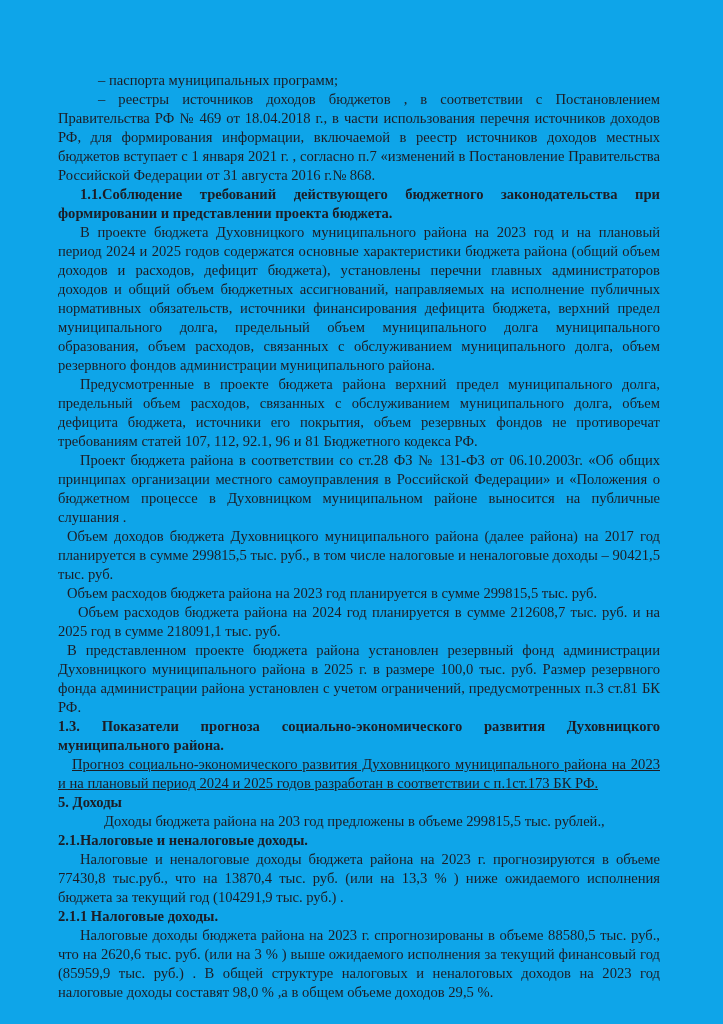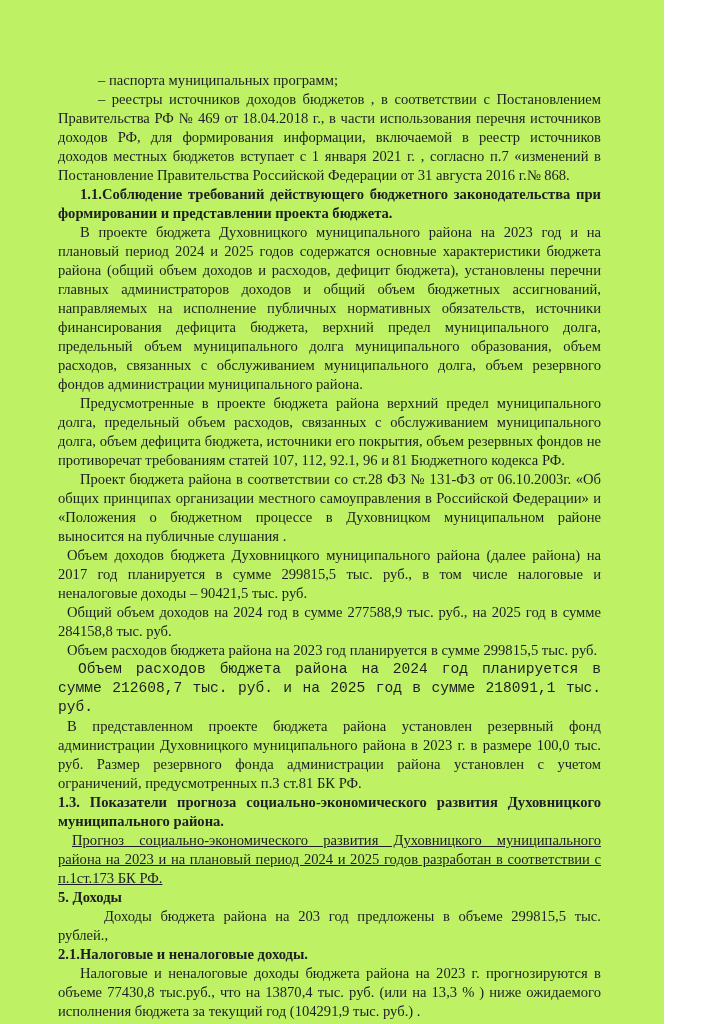--- a/index.html
+++ b/index.html
@@ -2,65 +2,64 @@
 <html><head>
 <meta charset="utf-8">
 <style>
   html, body {
     margin: 0;
     padding: 0;
     background: #ffffff;
   }
   .page {
     position: relative;
-    width: 664px;
+    width: 723px;
     height: 1024px;
     box-sizing: border-box;
-    background: #bef264;
+    background: #0ea5e9;
     padding: 71px 63px 0 58px;
     font-family: "Liberation Serif", serif;
     font-size: 14.6px;
     line-height: 19px;
     color: #1d1d25;
     text-align: justify;
     overflow: hidden;
   }
   .page p {
     margin: 0;
     padding: 0;
   }
   
   .dash   { text-indent: 40px; }
   
   .ind    { text-indent: 22px; }
-  .ind20  { text-indent: 20px; font-family: Liberation Mono, monospace; }
+  .ind20  { text-indent: 20px; }
   .ind14  { text-indent: 14px; text-decoration: underline; }
   .ind46  { text-indent: 46px; }
   
   .hang   { margin-left: 13px; text-indent: 9px; }
   
   .blk44  { margin-left: 44px; text-indent: 0; }
   .hd     { font-weight: bold; font-family: Liberation Serif, serif; }
   .gap4   { margin-top: 4px; }
 </style>
 </head>
 <body>
 
 <div class="page">
   <p class="dash">– паспорта муниципальных программ;</p>
   <p class="dash">– реестры источников доходов бюджетов , в соответствии с Постановлением Правительства РФ № 469 от 18.04.2018 г., в части использования перечня источников доходов РФ, для формирования информации, включаемой в реестр источников доходов местных бюджетов вступает с 1 января 2021 г. , согласно п.7 «изменений в Постановление Правительства Российской Федерации от 31 августа 2016 г.№ 868.</p>
   <p class="hd ind">1.1.Соблюдение требований действующего бюджетного законодательства при формировании и представлении проекта бюджета.</p>
   <p class="ind">В проекте бюджета Духовницкого муниципального района на 2023 год и на плановый период 2024 и 2025 годов содержатся основные характеристики бюджета района (общий объем доходов и расходов, дефицит бюджета), установлены перечни главных администраторов доходов и общий объем бюджетных ассигнований, направляемых на исполнение публичных нормативных обязательств, источники финансирования дефицита бюджета, верхний предел муниципального долга, предельный объем муниципального долга муниципального образования, объем расходов, связанных с обслуживанием муниципального долга, объем резервного фондов администрации муниципального района.</p>
   <p class="ind">Предусмотренные в проекте бюджета района верхний предел муниципального долга, предельный объем расходов, связанных с обслуживанием муниципального долга, объем дефицита бюджета, источники его покрытия, объем резервных фондов не противоречат требованиям статей 107, 112, 92.1, 96 и 81 Бюджетного кодекса РФ.</p>
   <p class="ind">Проект бюджета района в соответствии со ст.28 ФЗ № 131-ФЗ от 06.10.2003г. «Об общих принципах организации местного самоуправления в Российской Федерации» и «Положения о бюджетном процессе в Духовницком муниципальном районе выносится на публичные слушания .</p>
   <p class="hang">Объем доходов бюджета Духовницкого муниципального района (далее района) на 2017 год планируется в сумме 299815,5 тыс. руб., в том числе налоговые и неналоговые доходы – 90421,5 тыс. руб.</p>
-  <p class="hang">Общий объем доходов на 2024 год в сумме 277588,9 тыс. руб., на 2025 год в сумме 284158,8 тыс. руб.</p>
   <p class="hang">Объем расходов бюджета района на 2023 год планируется в сумме 299815,5 тыс. руб.</p>
   <p class="ind20">Объем расходов бюджета района на 2024 год планируется в сумме 212608,7 тыс. руб. и на 2025 год в сумме 218091,1 тыс. руб.</p>
-  <p class="hang">В представленном проекте бюджета района установлен резервный фонд администрации Духовницкого муниципального района в 2023 г. в размере 100,0 тыс. руб. Размер резервного фонда администрации района установлен с учетом ограничений, предусмотренных п.3 ст.81 БК РФ.</p>
+  <p class="hang">В представленном проекте бюджета района установлен резервный фонд администрации Духовницкого муниципального района в 2025 г. в размере 100,0 тыс. руб. Размер резервного фонда администрации района установлен с учетом ограничений, предусмотренных п.3 ст.81 БК РФ.</p>
   <p class="hd blk44">1.3. Показатели прогноза социально-экономического развития Духовницкого муниципального района.</p>
   <p class="ind14">Прогноз социально-экономического развития Духовницкого муниципального района на 2023 и на плановый период 2024 и 2025 годов разработан в соответствии с п.1ст.173 БК РФ.</p>
   <p class="hd">5. Доходы</p>
   <p class="ind46">Доходы бюджета района на 203 год предложены в объеме 299815,5 тыс. рублей.,</p>
   <p class="hd">2.1.Налоговые и неналоговые доходы.</p>
   <p class="ind gap4">Налоговые и неналоговые доходы бюджета района на 2023 г. прогнозируются в объеме 77430,8 тыс.руб., что на 13870,4 тыс. руб. (или на 13,3 % ) ниже ожидаемого исполнения бюджета за текущий год (104291,9 тыс. руб.) .</p>
   <p class="hd">2.1.1 Налоговые доходы.</p>
   <p class="ind">Налоговые доходы бюджета района на 2023 г. спрогнозированы в объеме 88580,5 тыс. руб., что на 2620,6 тыс. руб. (или на 3 % ) выше ожидаемого исполнения за текущий финансовый год (85959,9 тыс. руб.) . В общей структуре налоговых и неналоговых доходов на 2023 год налоговые доходы составят 98,0 % ,а в общем объеме доходов 29,5 %.</p>
 
 </div>

